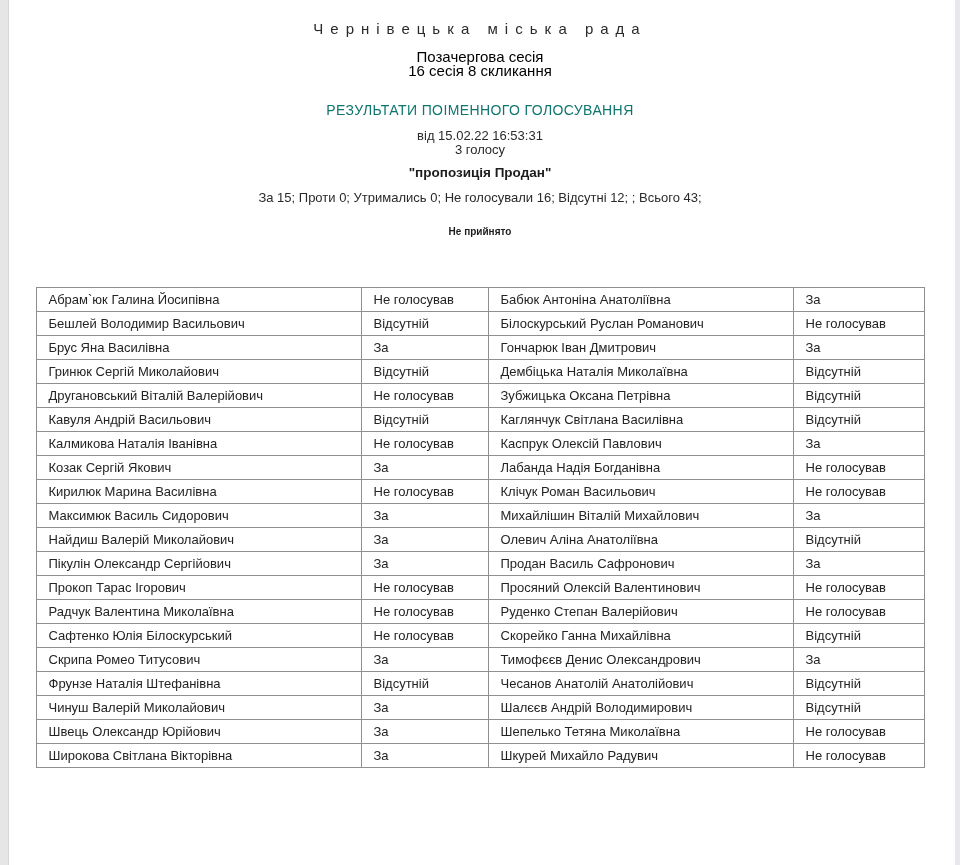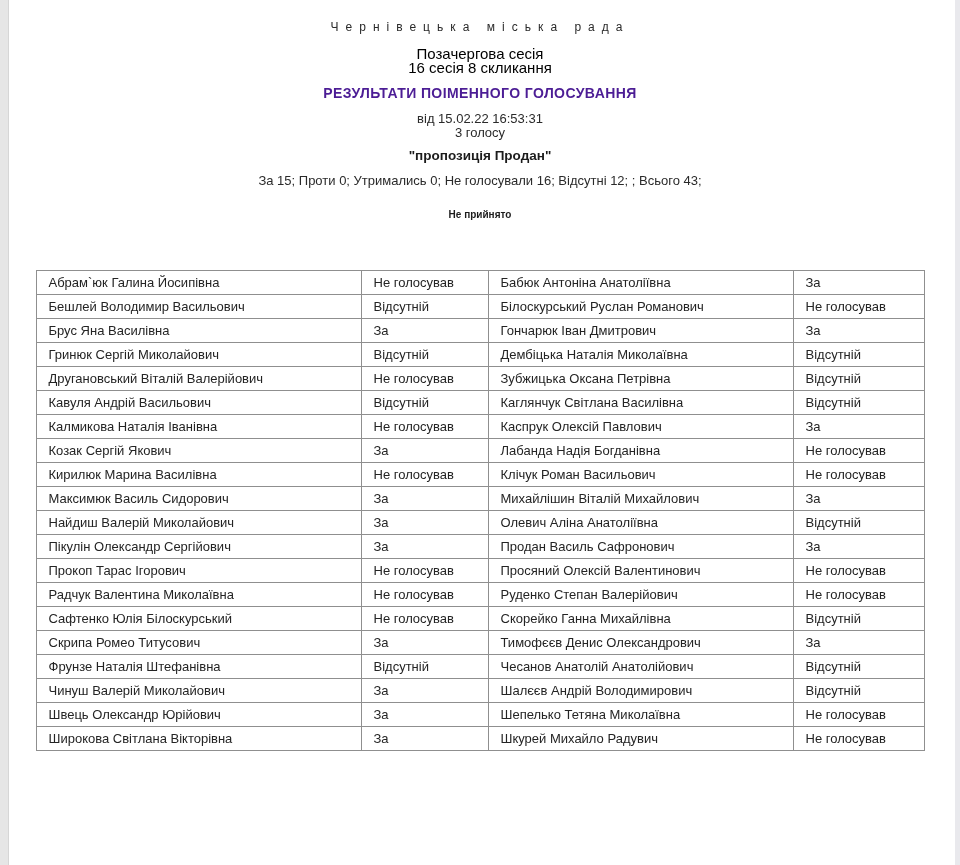--- a/index.html
+++ b/index.html
@@ -15,27 +15,27 @@
     position:absolute; left:0; top:0; width:9px; height:865px;
     background:#e6e6e6; border-right:1px solid #d6d6d6;
   }
   .edge-right {
     position:absolute; right:0; top:0; width:5px; height:865px;
     background:#e9e9ed;
   }
   .doc { position:relative; width:960px; padding-top:20px; }
   .center { text-align:center; }
   .council-title {
-    font-size:12px; font-weight:normal; letter-spacing:7px;
+    font-size:15px; font-weight:normal; letter-spacing:7px;
     color:#2a2a2a; margin-bottom:13px;
   }
   .session-line { font-size:15px; line-height:14px; color:#000000; }
   .results-heading {
-    font-size:14px; font-weight:bold; letter-spacing:0.4px;
-    margin-top:10px; margin-bottom:11px; color:#4c1d95;
+    font-size:14px; font-weight:normal; letter-spacing:0.4px;
+    margin-top:24px; margin-bottom:11px; color:#0f766e;
   }
   .dt-line { font-size:13px; line-height:14px; color:#2a2a2a; }
   .proposal {
     font-size:13.5px; font-weight:bold; margin-top:8px; margin-bottom:10px;
     color:#1c1c1c;
   }
   .summary { font-size:13px; color:#2a2a2a; margin-bottom:21px; }
   .result {
     font-size:10px; font-weight:bold; color:#1c1c1c; margin-bottom:0;
   }

